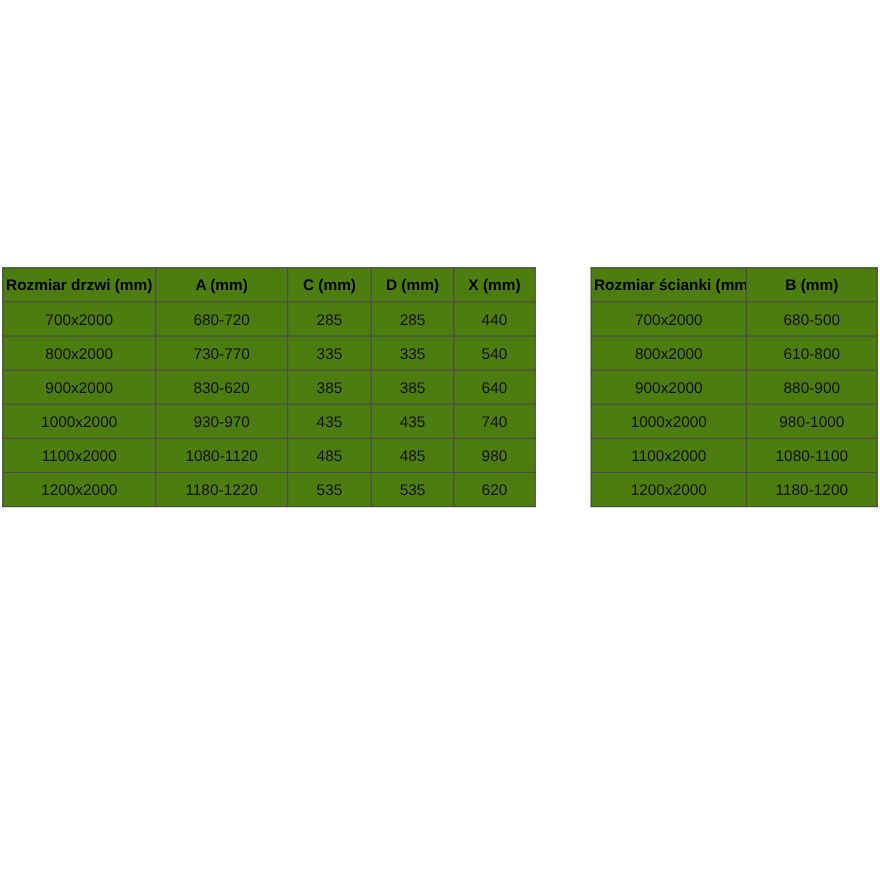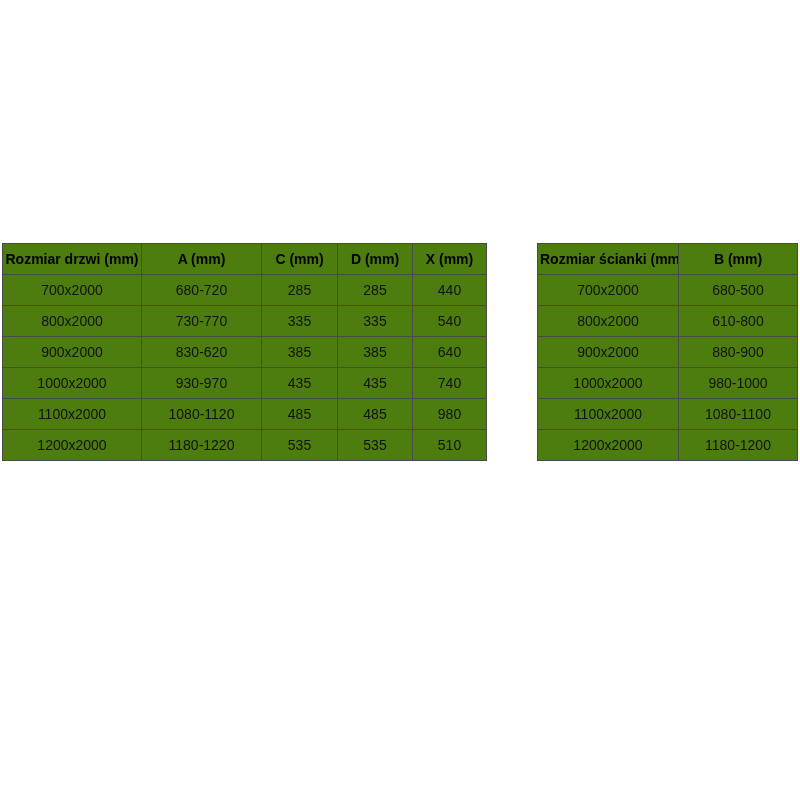--- a/index.html
+++ b/index.html
@@ -103,21 +103,21 @@
       <td>1080-1120</td>
       <td>485</td>
       <td>485</td>
       <td>980</td>
     </tr>
     <tr>
       <td>1200x2000</td>
       <td>1180-1220</td>
       <td>535</td>
       <td>535</td>
-      <td>510</td>
+      <td>620</td>
     </tr>
   </tbody>
 </table>
 
 <table id="walls-table" class="spec">
   <colgroup>
     <col style="width:141px">
     <col style="width:119px">
   </colgroup>
   <thead>

